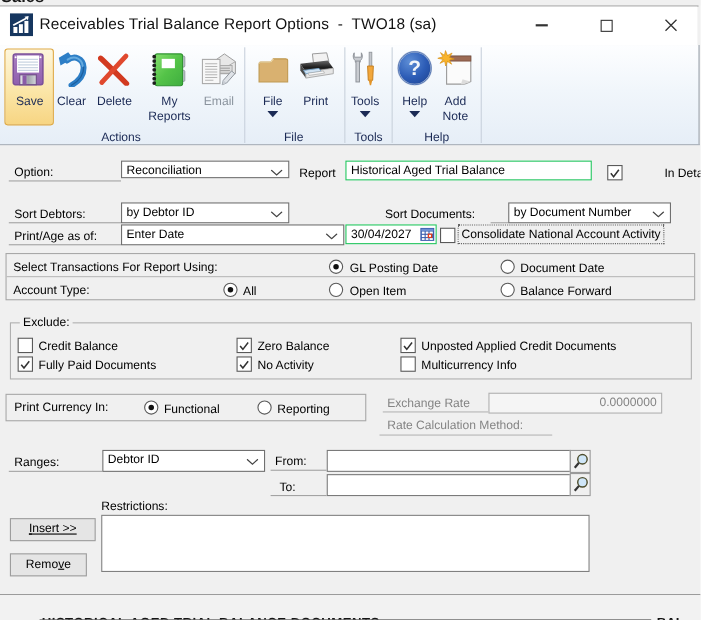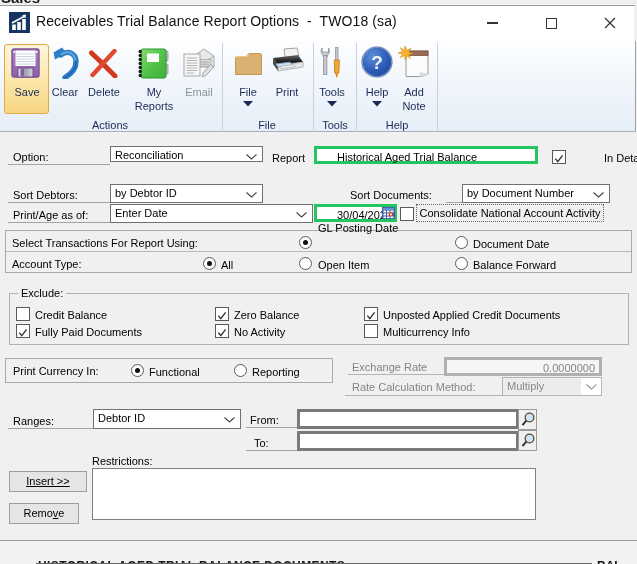--- a/index.html
+++ b/index.html
@@ -5,22 +5,22 @@
   html,body{margin:0;padding:0;}
   #stage{position:relative;width:637px;height:564px;overflow:hidden;
     font-family:"Liberation Sans",sans-serif;background:#f0f0f0;}
   .abs{position:absolute;}
   .lbl{position:absolute;font-size:11px;color:#000;white-space:nowrap;line-height:12px;}
   .dis{color:#848484;}
   .uline{position:absolute;height:1px;background:#a3a3a3;}
   .combo{position:absolute;background:#fff;border:1px solid #707070;font-size:11px;
     color:#000;line-height:17px;padding-left:4px;white-space:nowrap;box-sizing:border-box;}
   .chev{position:absolute;right:5px;top:7px;}
-  .field{position:absolute;background:#fff;border:3px solid #22c55e;font-size:11px;
-    color:#000;line-height:16px;padding-left:20px;white-space:nowrap;box-sizing:border-box;}
+  .field{position:absolute;background:#fff;border:1px solid #22c55e;font-size:11px;
+    color:#000;line-height:16px;padding-left:4px;white-space:nowrap;box-sizing:border-box;}
   .cb{position:absolute;width:12px;height:12px;background:#fff;border:1px solid #595959;}
   .rad{position:absolute;width:11px;height:11px;background:#fff;border:1px solid #595959;border-radius:50%;}
   .rdot{position:absolute;left:3px;top:3px;width:5px;height:5px;background:#111;border-radius:50%;}
   .btn{position:absolute;background:#e5e5e5;border:1px solid #9d9d9d;font-size:11px;
     color:#000;text-align:center;box-sizing:border-box;}
   .rlbl{position:absolute;font-size:11px;color:#1b2a55;text-align:center;white-space:nowrap;line-height:14px;}
   .sep{position:absolute;top:2px;bottom:1px;width:1px;background:#c9d2dc;}
   u{text-decoration:underline;}
 </style>
 </head>
@@ -267,21 +267,21 @@
   <div class="cb" style="left:400px;top:207px;"></div>
   <div class="abs" style="left:416px;top:204px;width:186px;height:16px;border:1px dotted #666;
        font-size:11px;line-height:16px;text-align:center;white-space:nowrap;">Consolidate National Account Activity</div>
 
   <div class="abs" style="left:5px;top:230px;width:627px;height:43px;border:1px solid #a8a8a8;box-sizing:border-box;"></div>
   <div class="abs" style="left:6px;top:251px;width:625px;height:1px;background:#b8b8b8;"></div>
   <div class="lbl" style="left:12px;top:237px;">Select Transactions For Report Using:</div>
   <div class="rad" style="left:299px;top:236px;">
       <div class="rdot"></div>
     </div>
-  <div class="lbl" style="left:318px;top:222px;">GL Posting Date</div>
+  <div class="lbl" style="left:318px;top:238px;">GL Posting Date</div>
   <div class="rad" style="left:455px;top:236px;"></div>
   <div class="lbl" style="left:473px;top:238px;">Document Date</div>
   <div class="lbl" style="left:12px;top:258px;">Account Type:</div>
   <div class="rad" style="left:203px;top:257px;">
       <div class="rdot"></div>
     </div>
   <div class="lbl" style="left:221px;top:259px;">All</div>
   <div class="rad" style="left:299px;top:257px;"></div>
   <div class="lbl" style="left:318px;top:259px;">Open Item</div>
   <div class="rad" style="left:455px;top:257px;"></div>
@@ -326,27 +326,20 @@
   <div class="lbl" style="left:149px;top:366px;">Functional</div>
   <div class="rad" style="left:234px;top:364px;"></div>
   <div class="lbl" style="left:252px;top:366px;">Reporting</div>
 
   <div class="lbl dis" style="left:352px;top:361px;">Exchange Rate</div>
   <div class="uline" style="left:348px;top:374px;width:96px;background:#b5b5b5;"></div>
   <div class="field" style="left:444px;top:357px;width:158px;height:19px;background:#f5f5f5;border-color:#b0b0b0;
        color:#848484;text-align:right;padding-right:4px;">0.0000000</div>
   <div class="lbl dis" style="left:352px;top:381px;">Rate Calculation Method:</div>
   <div class="uline" style="left:345px;top:395px;width:157px;background:#b5b5b5;"></div>
-  <div class="abs" style="left:502px;top:377px;width:100px;height:19px;border:1px solid #b5b5b5;background:#fff;box-sizing:border-box;">
-    <div class="abs" style="left:0;top:0;width:78px;height:17px;background:#ececec;font-size:11px;
-         line-height:17px;padding-left:4px;color:#8a8a8a;box-sizing:border-box;">Multiply</div>
-    <svg class="abs" style="right:4px;top:6px;" width="11" height="6">
-        <path d="M0.5 0.5 L5.5 5 L10.5 0.5" stroke="#9a9a9a" stroke-width="1.1" fill="none"></path>
-      </svg>
-  </div>
 
   <div class="lbl" style="left:13px;top:415px;">Ranges:</div>
   <div class="uline" style="left:8px;top:428px;width:85px;"></div>
   <div class="combo" style="left:93px;top:409px;width:148px;height:20px;">Debtor ID
     <svg class="chev" width="11" height="6">
         <path d="M0.5 0.5 L5.5 5 L10.5 0.5" stroke="#444" stroke-width="1.1" fill="none"></path>
       </svg>
   </div>
   <div class="lbl" style="left:250px;top:414px;">From:</div>
   <div class="uline" style="left:246px;top:427px;width:51px;"></div>

